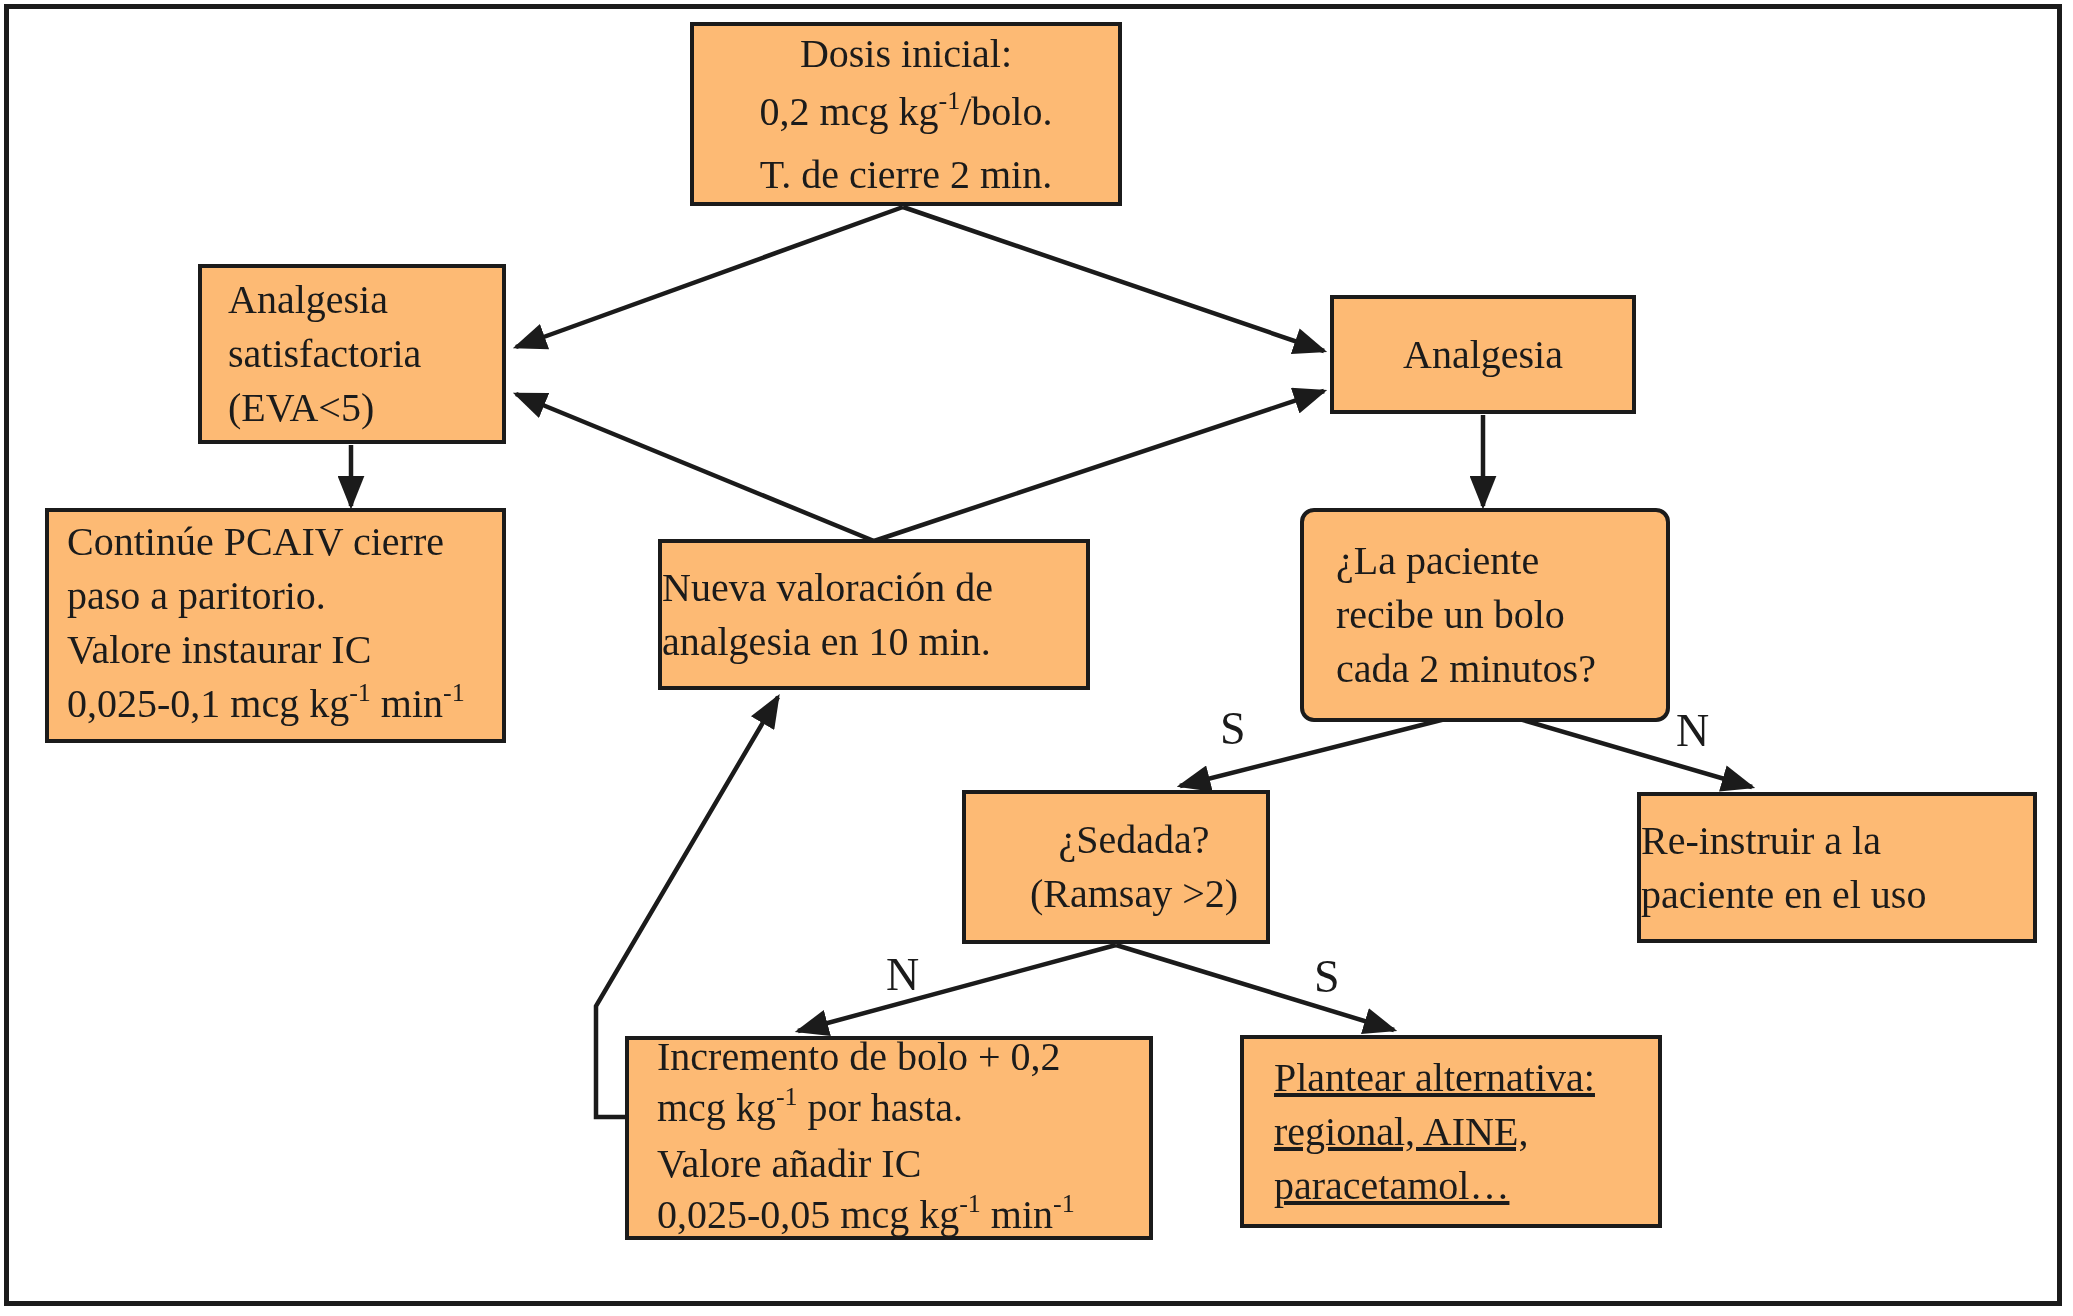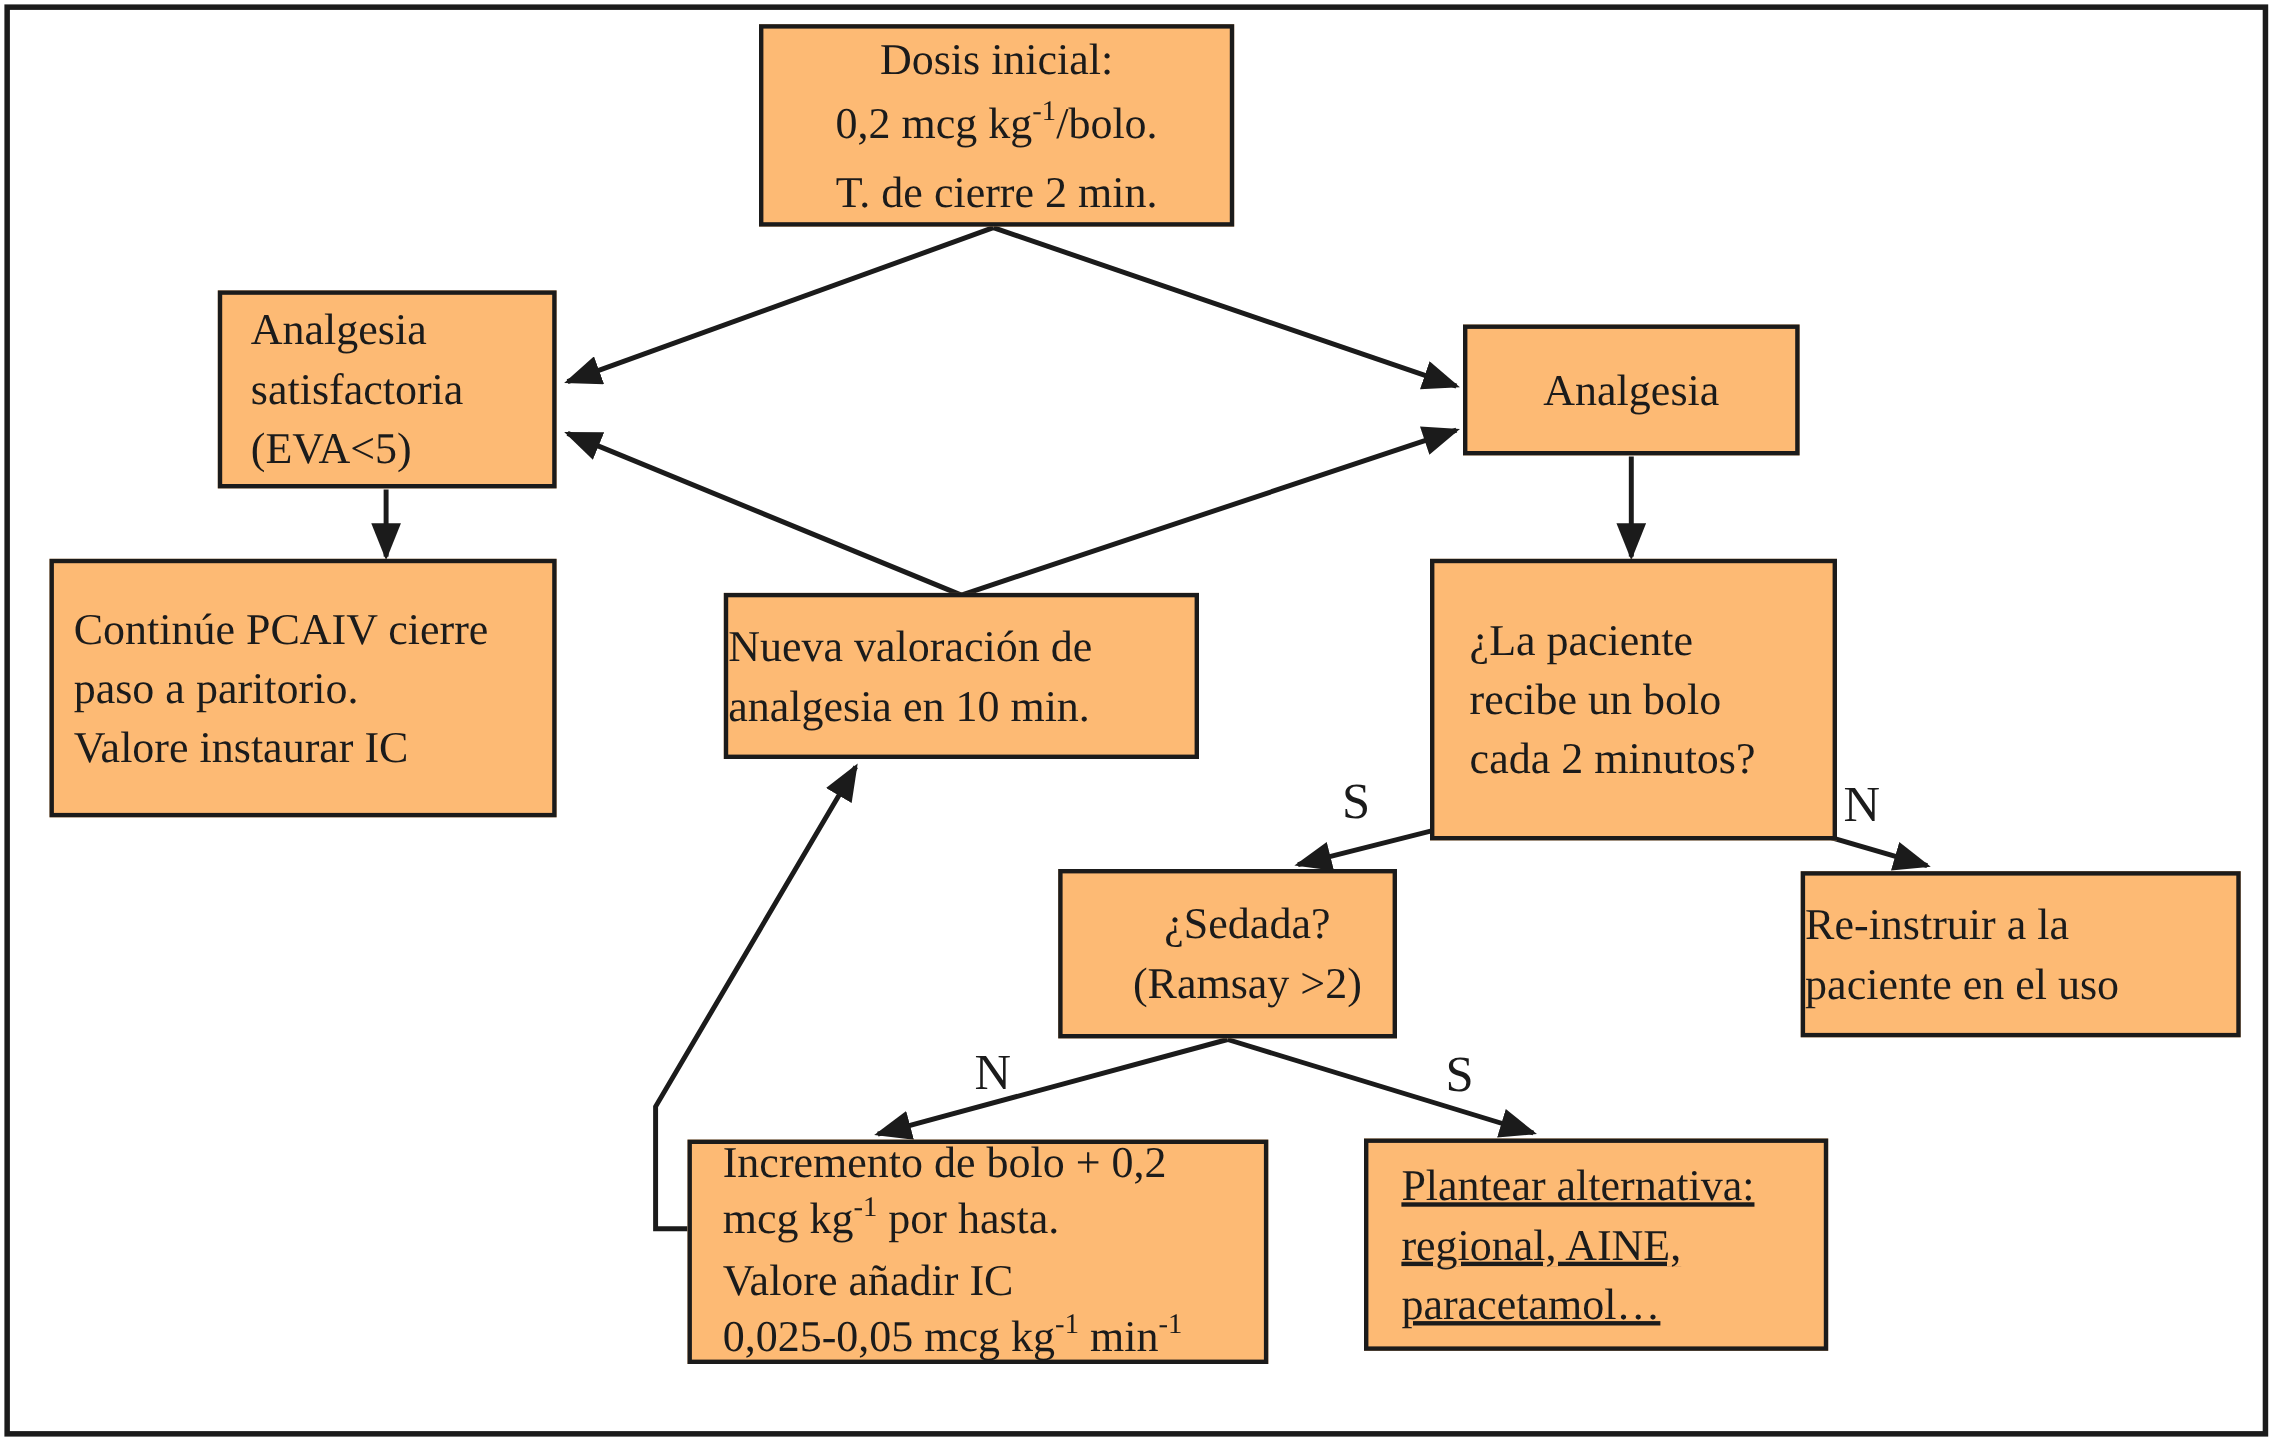--- a/index.html
+++ b/index.html
@@ -19,21 +19,21 @@
   }
   .node .tline{white-space:nowrap;}
   .sup{font-size:26px;position:relative;top:-16px;}
   .elabel{position:absolute;font-size:46px;line-height:46px;}
 
   .n-dosis      {left:690px;  top:22px;   width:432px; height:184px; align-items:center; text-align:center; line-height:58px;}
   .n-analg-sat  {left:198px;  top:264px;  width:308px; height:180px; padding-left:26px;}
   .n-analgesia  {left:1330px; top:295px;  width:306px; height:119px; align-items:center; text-align:center;}
   .n-continue   {left:45px;   top:508px;  width:461px; height:235px; padding-left:18px;}
   .n-nueva      {left:658px;  top:539px;  width:432px; height:151px; }
-  .n-paciente   {left:1300px; top:508px;  width:370px; height:256px; padding-left:32px;}
+  .n-paciente   {left:1300px; top:508px;  width:370px; height:214px; padding-left:32px;border-radius:14px;}
   .n-sedada     {left:962px;  top:790px;  width:308px; height:154px; padding-left:36px;align-items:center;}
   .n-reinstruir {left:1637px; top:792px;  width:400px; height:151px; }
   .n-incremento {left:625px;  top:1036px; width:528px; height:204px; padding-left:28px; line-height:51px;}
   .n-plantear   {left:1240px; top:1035px; width:422px; height:193px; padding-left:30px;text-decoration:underline;}
 
   .l-paciente-s {left:1220px; top:706px;}
   .l-paciente-n {left:1676px; top:708px;}
   .l-sedada-n   {left:886px;  top:952px;}
   .l-sedada-s   {left:1314px; top:954px;}
 </style>
@@ -78,20 +78,21 @@
     </div>
 
   <div class="node n-analgesia">
       <div class="tline"><span>Analgesia</span></div>
     </div>
 
   <div class="node n-continue">
       <div class="tline"><span>Continúe PCAIV cierre</span></div>
       <div class="tline"><span>paso a paritorio.</span></div>
       <div class="tline"><span>Valore instaurar IC</span></div>
+      <div class="tline"><span>0,025-0,1 mcg kg</span><span class="sup">-1</span><span> min</span><span class="sup">-1</span></div>
     </div>
 
   <div class="node n-nueva">
       <div class="tline"><span>Nueva valoración de</span></div>
       <div class="tline"><span>analgesia en 10 min.</span></div>
     </div>
 
   <div class="node n-paciente">
       <div class="tline"><span>¿La paciente</span></div>
       <div class="tline"><span>recibe un bolo</span></div>

